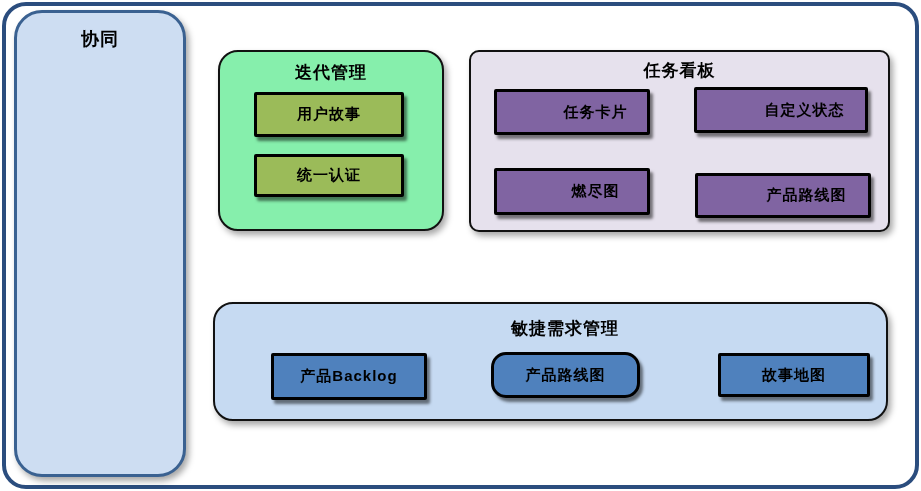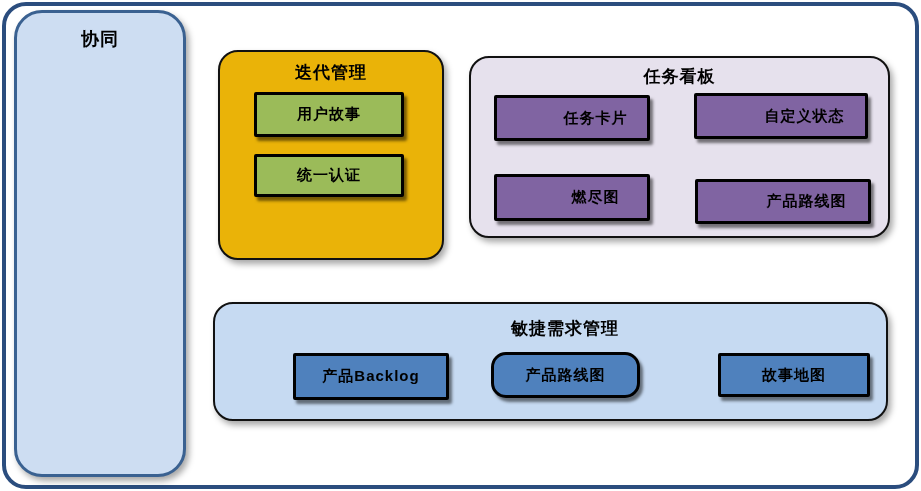--- a/index.html
+++ b/index.html
@@ -84,48 +84,48 @@
     position: absolute;
     left: 0; right: 0;
     text-align: center;
     font-size: 17px;
     font-weight: bold;
     color: #000;
     letter-spacing: 1px;
   }
   .panel-iteration {
     left: 218px; top: 50px;
-    width: 226px; height: 210px;
-    background: #eab308;
+    width: 226px; height: 181px;
+    background: #86efac;
     border-radius: 20px;
   }
   .panel-iteration .panel-title { top: 9px; }
   .it-0 { left: 34px; top: 40px;  width: 150px; height: 45px; }
   .it-1 { left: 34px; top: 102px; width: 150px; height: 43px; }
 
   .panel-kanban {
-    left: 469px; top: 56px;
+    left: 469px; top: 50px;
     width: 421px; height: 182px;
     background: #e6e1ed;
-    border-radius: 20px;
+    border-radius: 10px;
   }
   .panel-kanban .panel-title { top: 7px; }
   .kb-0 { left: 23px;  top: 37px;  width: 156px; height: 46px; }
   .kb-1 { left: 223px; top: 35px;  width: 174px; height: 46px; text-align: center; }
   .kb-2 { left: 23px;  top: 116px; width: 156px; height: 47px; }
   .kb-3 { left: 224px; top: 121px; width: 176px; height: 45px; }
 
   .panel-agile {
     left: 213px; top: 302px;
     width: 675px; height: 119px;
     background: #c6daf2;
     border-radius: 20px;
   }
   .panel-agile .panel-title { top: 13px; padding-left: 29px; }
-  .ag-0 { left: 56px;  top: 49px; width: 156px; height: 47px; margin-left: 22px; }
+  .ag-0 { left: 56px;  top: 49px; width: 156px; height: 47px; }
   .ag-1 { left: 276px; top: 48px; width: 149px; height: 46px; border-radius: 15px; }
   .ag-2 { left: 503px; top: 49px; width: 152px; height: 44px; }
 </style>
 </head>
 <body>
 
 <div class="canvas">
 
   <div class="frame"></div>
 

